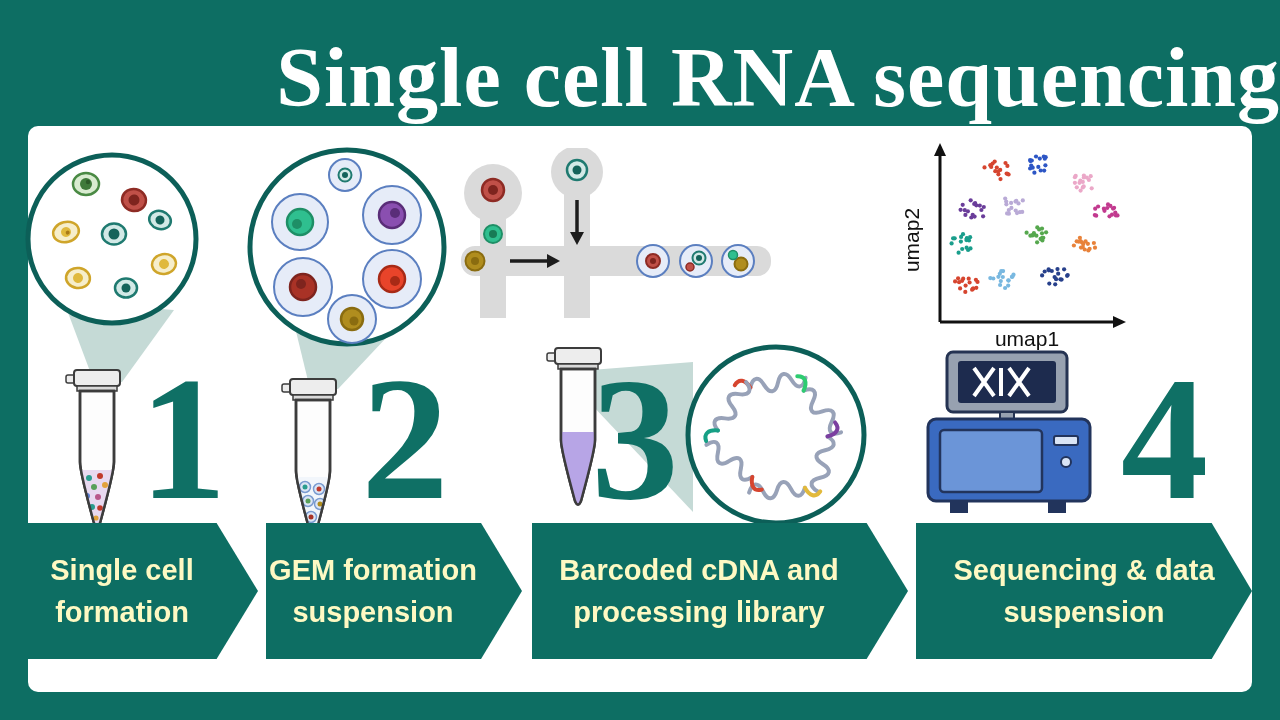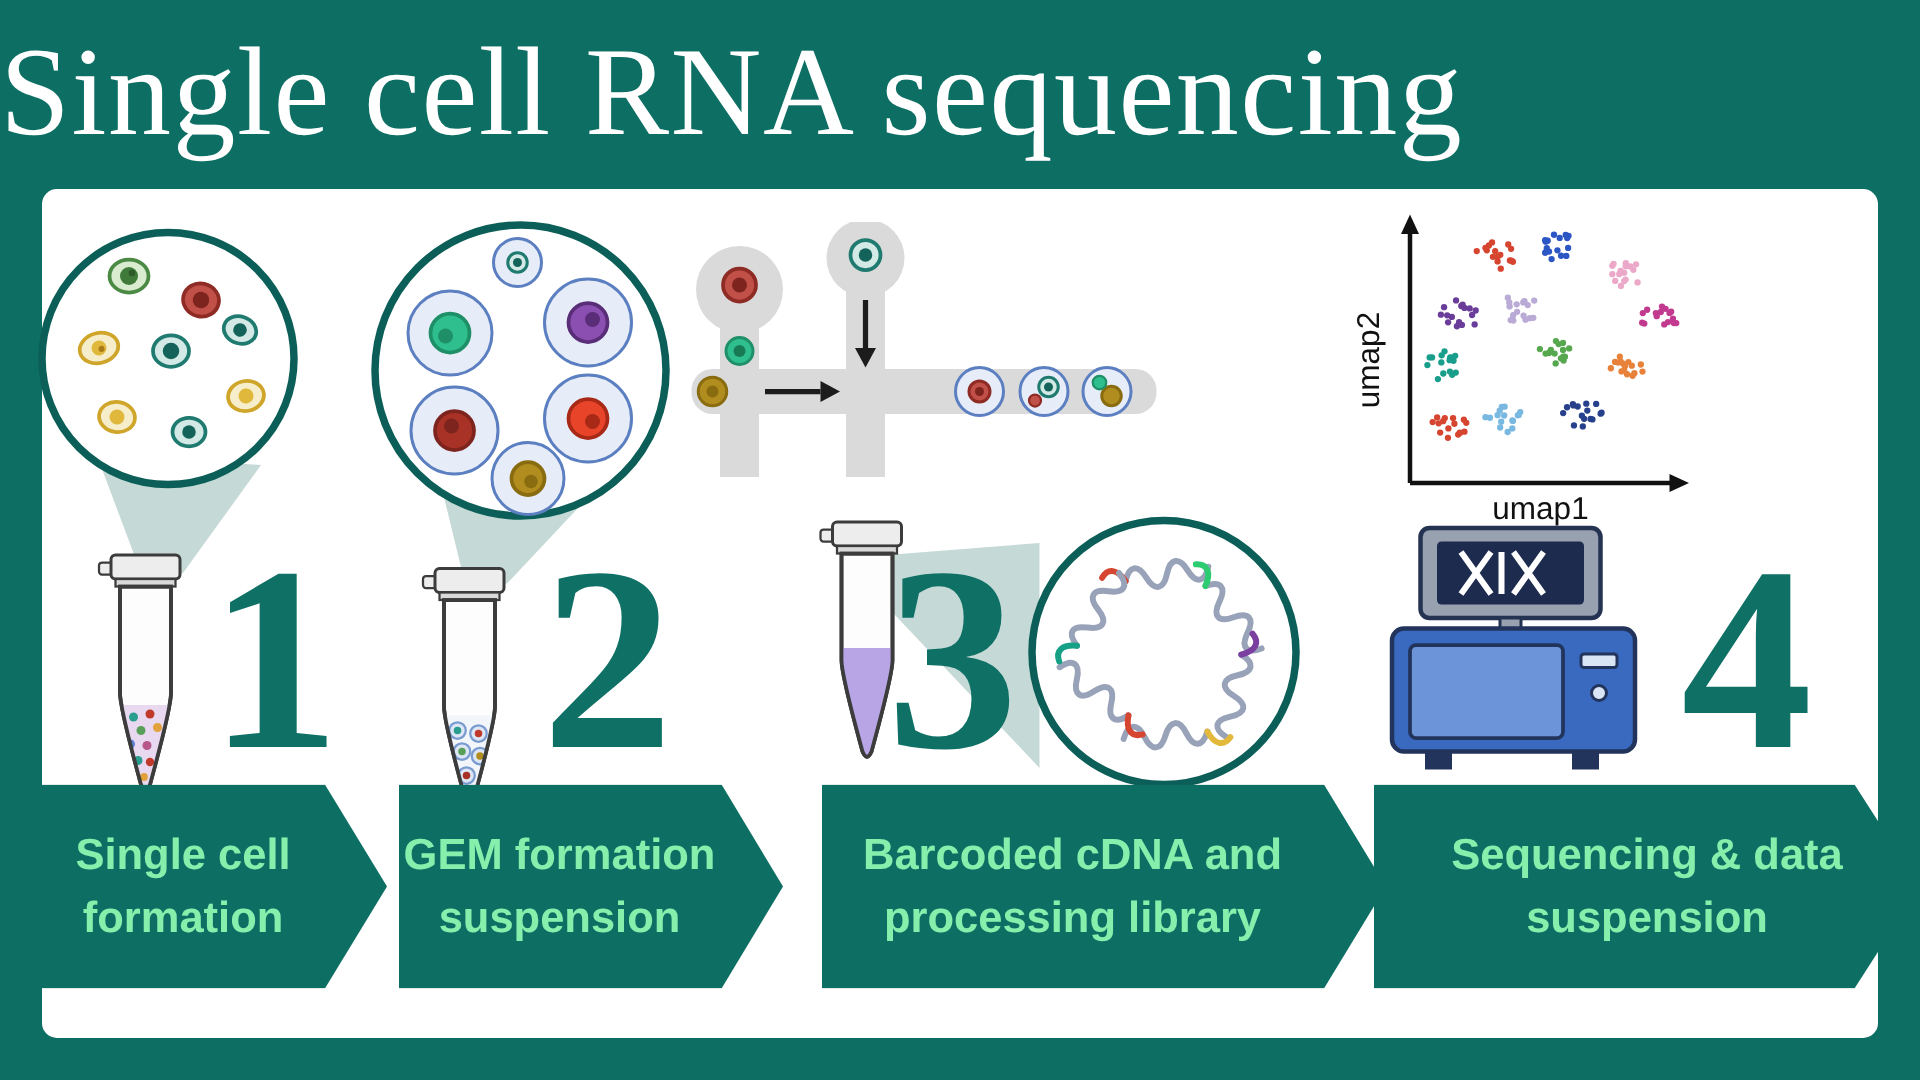--- a/index.html
+++ b/index.html
@@ -3,49 +3,49 @@
 <meta charset="utf-8">
 <style>
   html,body{margin:0;padding:0;}
   body{
     width:1280px;height:720px;position:relative;overflow:hidden;
     background:#0d6e63;
     font-family:"Liberation Sans",sans-serif;
   }
   .abs{position:absolute;}
   .title{
-    position:absolute;left:0;top:6px;width:100%;height:112px;
-    text-align:left;line-height:112px;color:#ffffff;
-    font-family:"Liberation Serif",serif;font-weight:400;font-size:84px;letter-spacing:1px;
+    position:absolute;left:0;top:22px;width:100%;height:112px;
+    text-align:right;line-height:112px;color:#ffffff;
+    font-family:"Liberation Serif",serif;font-weight:700;font-size:84px;letter-spacing:1px;
     white-space:nowrap;
   }
   .panel{
     position:absolute;left:28px;top:126px;width:1224px;height:566px;
     background:#ffffff;border-radius:10px;
   }
   .num{
     position:absolute;z-index:5;
     font-family:"Liberation Serif",serif;font-weight:700;
     font-size:175px;line-height:0.85;color:#0f7065;text-align:center;
   }
   .n1{left:138px;top:365px;width:90px;}
   .n2{left:360px;top:365px;width:90px;}
   .n3{left:590px;top:365px;width:90px;}
   .n4{left:1117px;top:365px;width:95px;}
   .arrow{
     position:absolute;top:523px;height:136px;z-index:4;
-    background:#0d6e63;color:#86efac;
+    background:#0d6e63;color:#fef9c3;
     display:flex;flex-direction:column;justify-content:center;
     font-weight:700;font-size:29px;line-height:1.45;text-align:center;
     box-sizing:border-box;
   }
   .a1{left:28px;width:230px;clip-path:polygon(0 0,82% 0,100% 50%,82% 100%,0 100%);padding-right:42px;}
   .a2{left:266px;width:256px;clip-path:polygon(0 0,84% 0,100% 50%,84% 100%,0 100%);padding-right:42px;}
-  .a3{left:532px;width:376px;clip-path:polygon(0 0,89% 0,100% 50%,89% 100%,0 100%);padding-right:42px;margin-left:16px;}
-  .a4{left:916px;width:364px;clip-path:polygon(0 0,88% 0,100% 50%,88% 100%,0 100%);}
+  .a3{left:532px;width:376px;clip-path:polygon(0 0,89% 0,100% 50%,89% 100%,0 100%);padding-right:42px;}
+  .a4{left:916px;width:336px;clip-path:polygon(0 0,88% 0,100% 50%,88% 100%,0 100%);}
   svg text{font-family:"Liberation Sans",sans-serif;}
 </style>
 </head>
 <body>
 
 <div class="title">Single cell RNA sequencing</div>
 
 <div class="panel"></div>
 
 <svg class="abs" style="left:22px;top:142px" width="230" height="395" viewBox="0 0 230 395">

